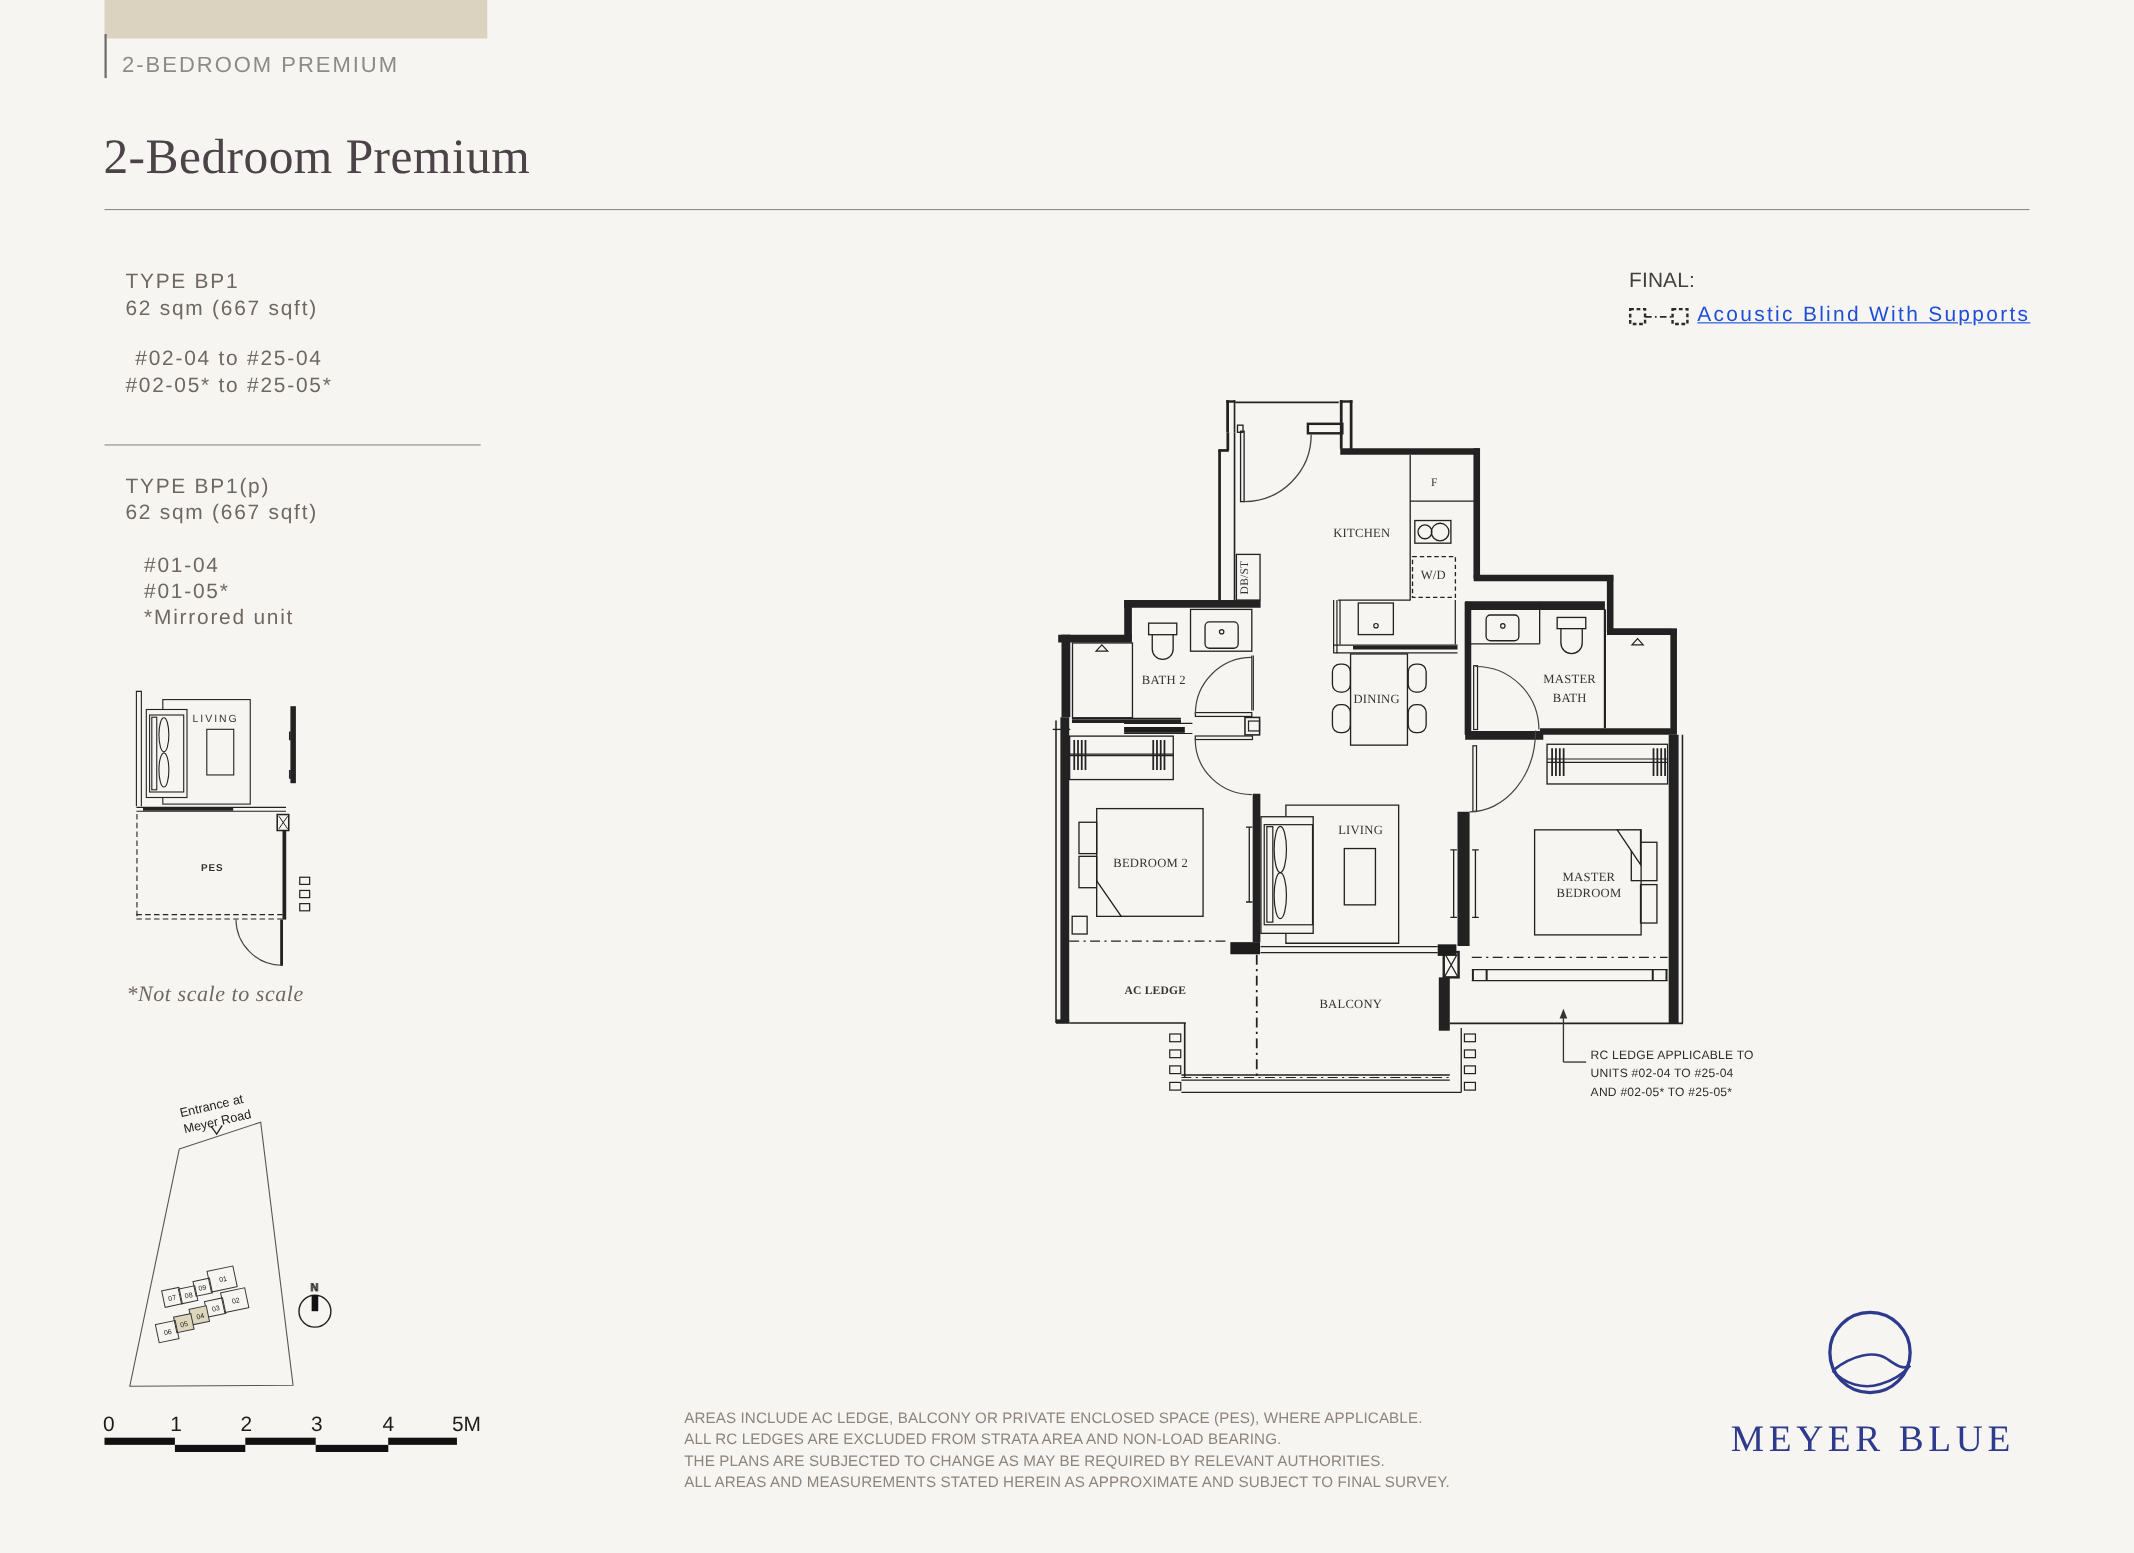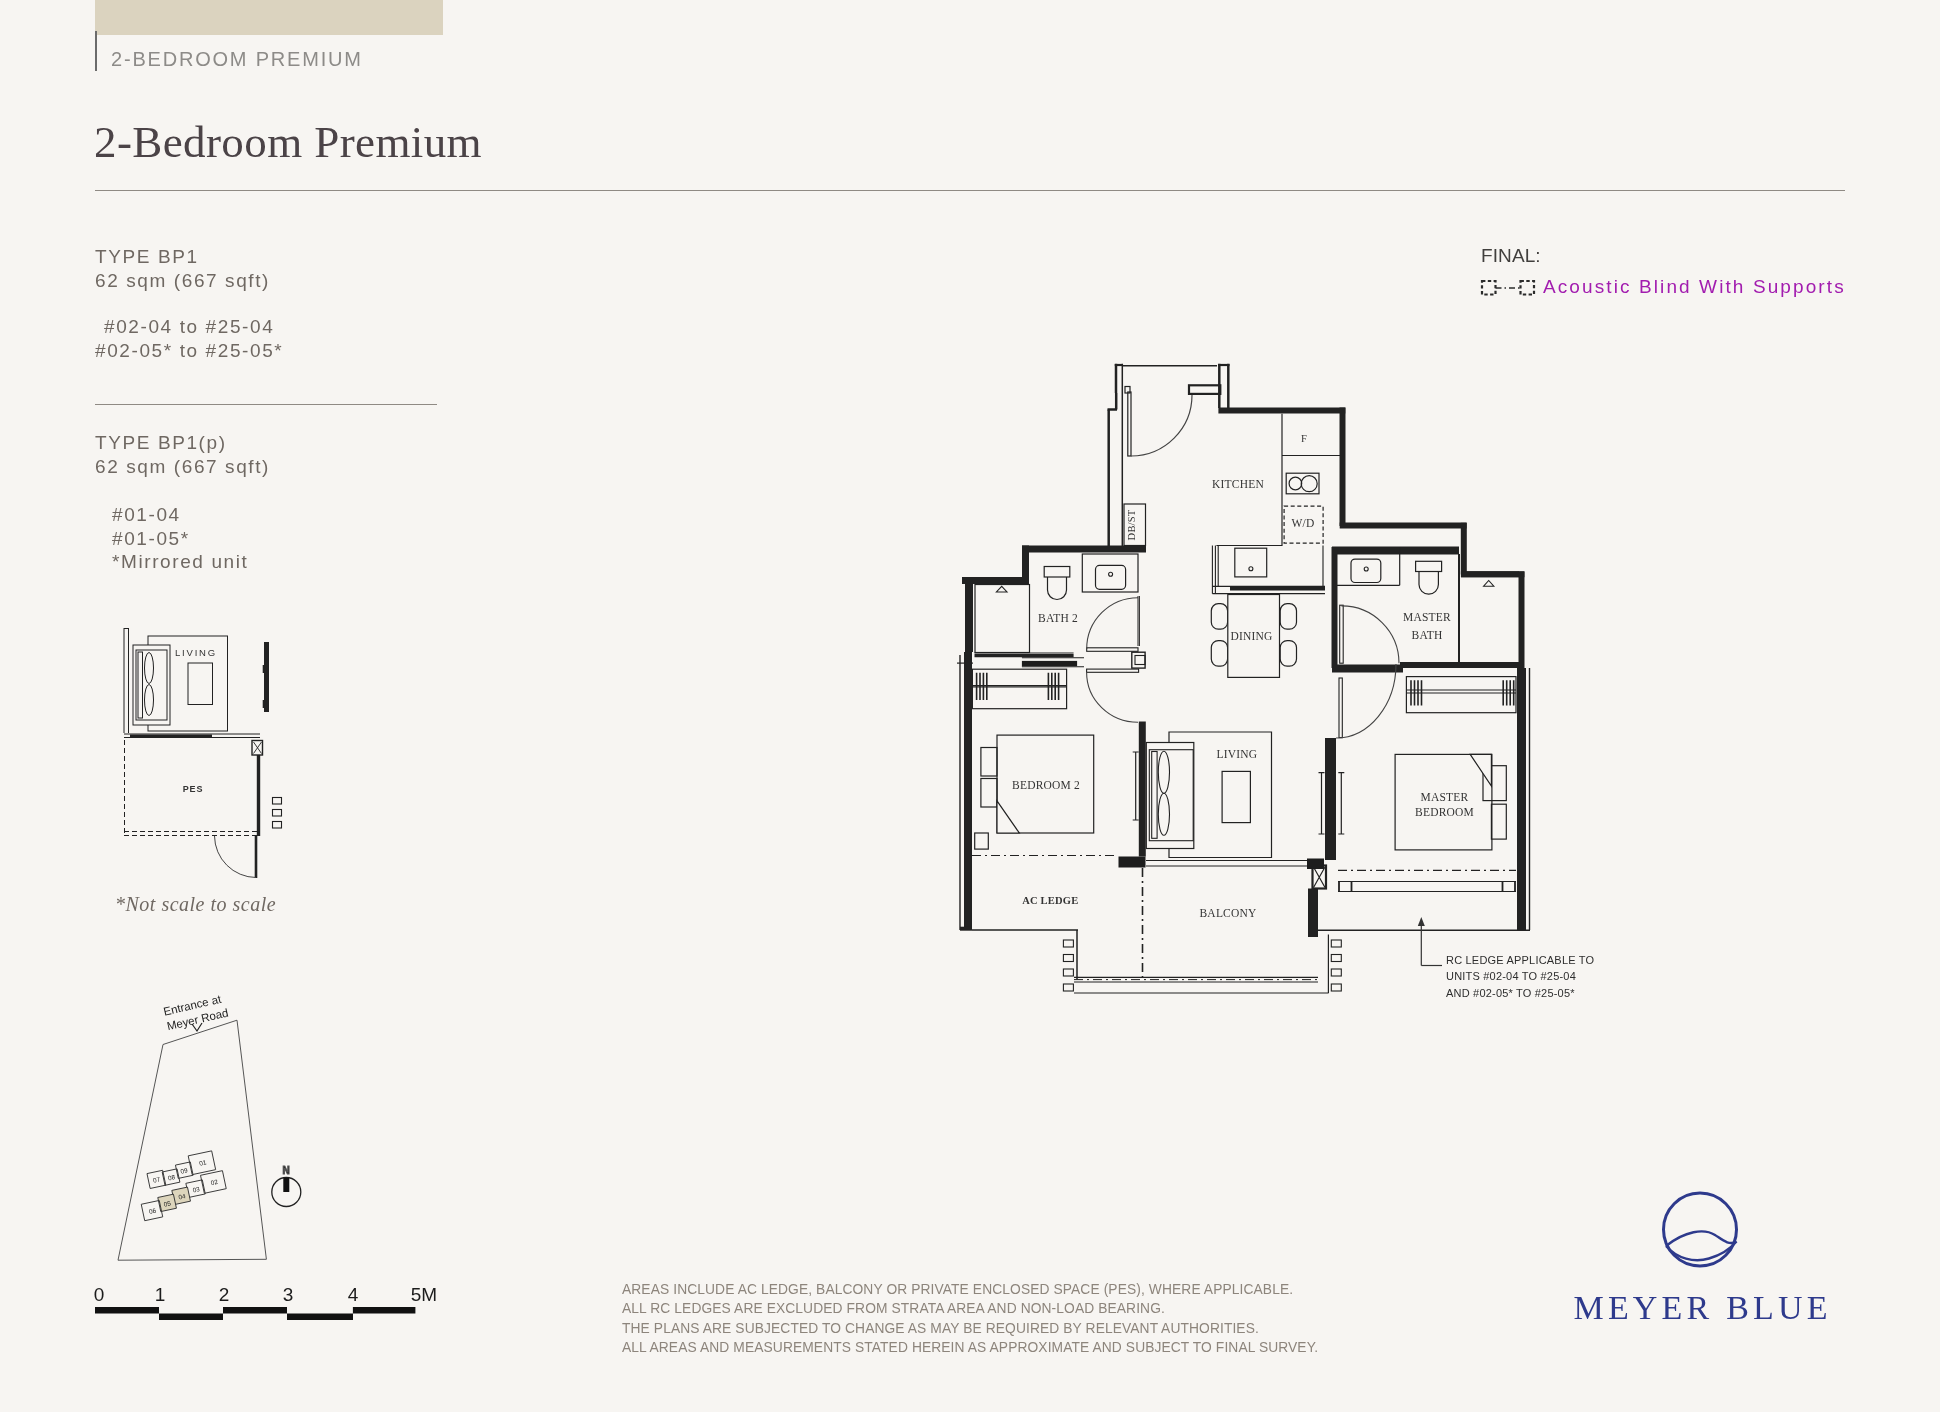--- a/index.html
+++ b/index.html
@@ -4,24 +4,24 @@
 <style>
   html,body{margin:0;padding:0;}
   body{width:1940px;height:1412px;position:relative;background:#f7f5f2;font-family:"Liberation Sans",sans-serif;overflow:hidden;}
   .abs{position:absolute;}
   .beigebar{left:95px;top:0;width:348px;height:35px;background:#dbd3bf;}
   .toplabel{left:111px;top:48px;font-size:20px;letter-spacing:1.8px;color:#8d8b88;font-weight:400;}
   .vline{left:95px;top:31px;width:2px;height:40px;background:#6b6b6b;}
   .heading{left:94px;top:116px;font-family:"Liberation Serif",serif;font-size:45px;letter-spacing:0.4px;color:#4b4347;font-weight:400;}
   .hr1{left:95px;top:190px;width:1750px;height:1px;background:#8f8a84;}
   .hr2{left:95px;top:404px;width:342px;height:1px;background:#8f8a84;}
-  .ltext{font-size:19px;letter-spacing:1.6px;color:#6f6862;line-height:23.5px;}
+  .ltext{font-size:19px;letter-spacing:1.6px;color:#6f6862;line-height:23.5px;margin-left:19px;}
   .disc{left:622px;top:1280px;font-size:13.8px;letter-spacing:0.1px;color:#8d857c;line-height:19.4px;}
   .legendT{left:1481px;top:245px;font-size:19px;letter-spacing:0.1px;color:#413f3d;}
-  .legendA{left:1543px;top:276px;font-size:19px;letter-spacing:2.1px;color:#a21caf;}
+  .legendA{left:1543px;top:276px;font-size:19px;letter-spacing:2.1px;color:#1d4ed8;text-decoration:underline;}
   .rctext{left:1446px;top:952px;font-size:11px;letter-spacing:0.2px;color:#2e2e2e;line-height:16.3px;}
   .nds{left:115px;top:893px;font-family:"Liberation Serif",serif;font-style:italic;font-size:20px;letter-spacing:0.5px;color:#6f6862;}
   svg{position:absolute;left:0;top:0;}
 </style>
 </head>
 <body>
 <div class="abs beigebar"></div>
 <div class="abs vline"></div>
 <div class="abs toplabel">2-BEDROOM PREMIUM</div>
 <div class="abs heading">2-Bedroom Premium</div>

